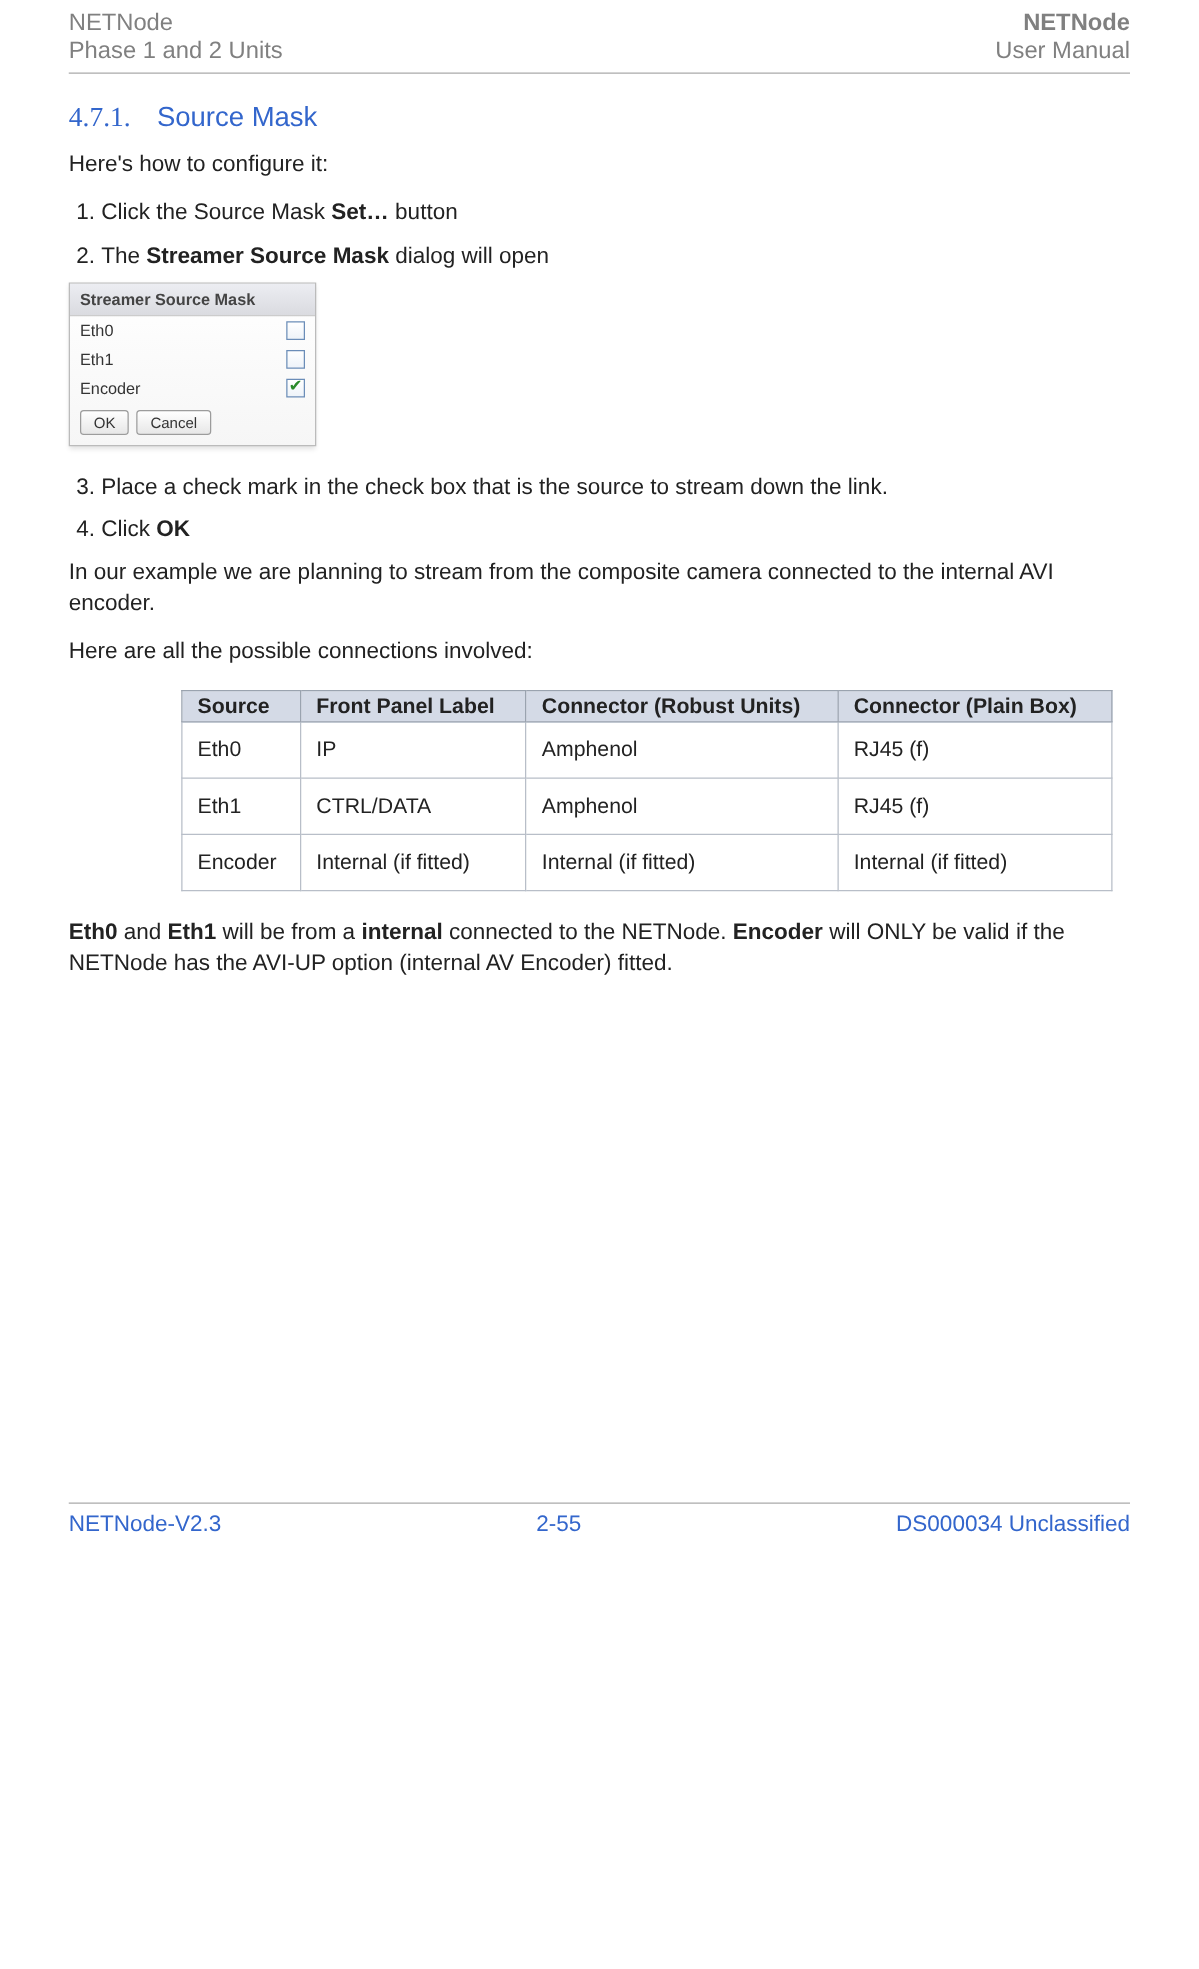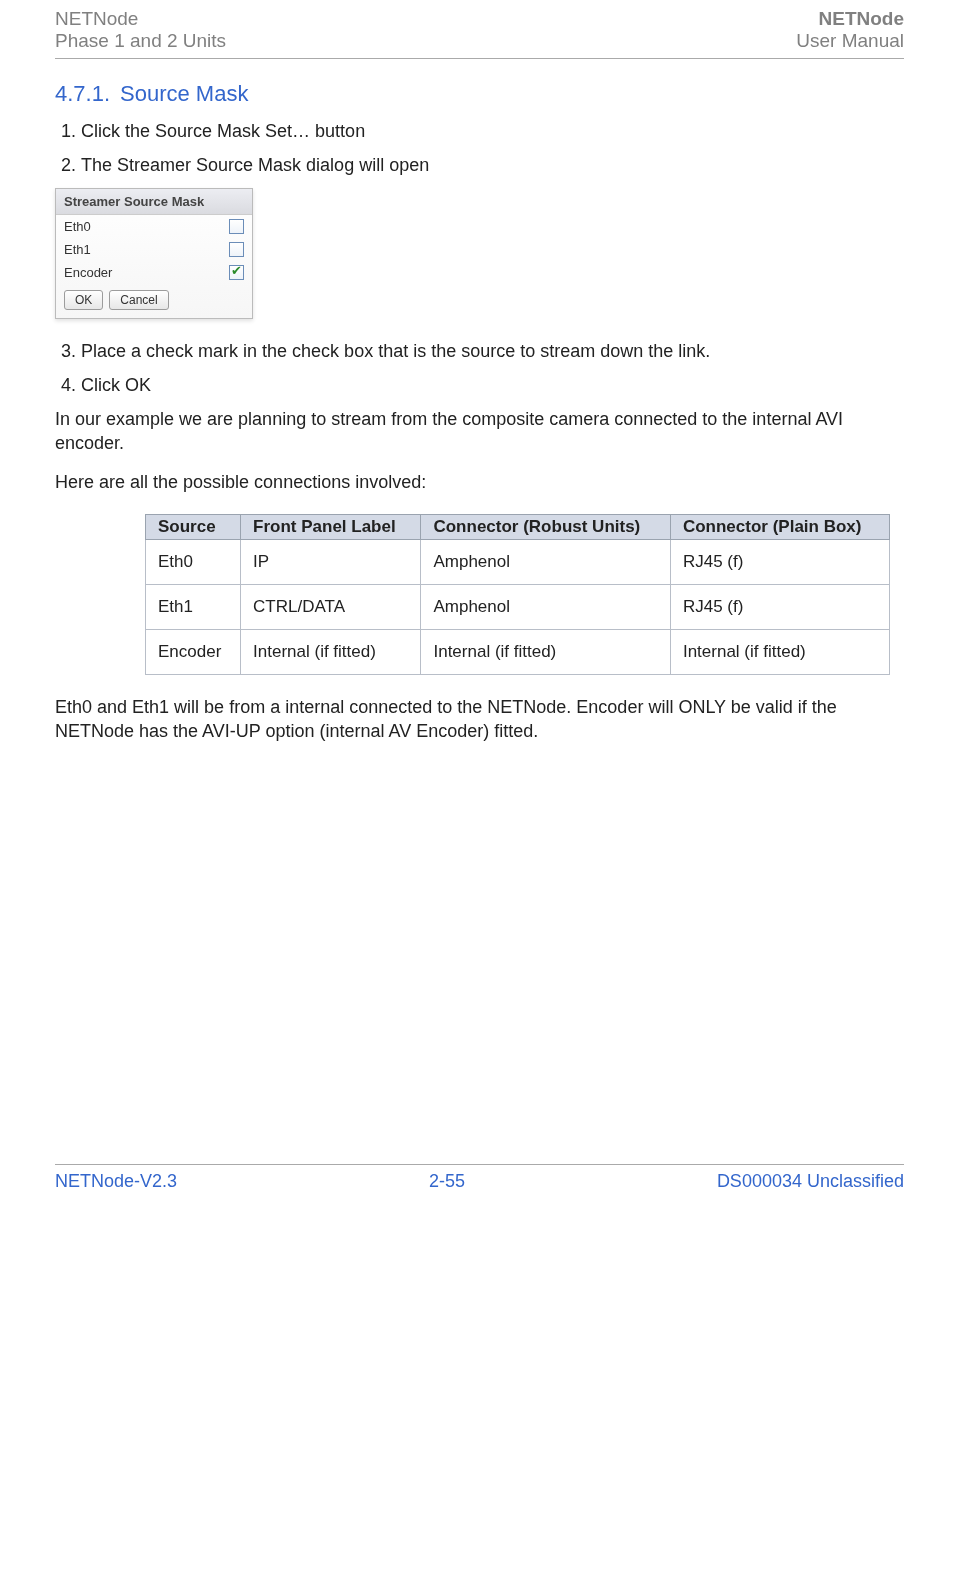--- a/index.html
+++ b/index.html
@@ -25,21 +25,21 @@
     color: #808080;
   }
   .hdr .left { text-align: left; }
   .hdr .right { text-align: right; }
   .hdr .right .line1 { font-weight: bold; }
   .section-num {
     color: #3366cc;
     font-size: 22px;
     margin-bottom: 12px;
   }
-  .section-num .num { margin-right: 10px; }
+  .section-num .num { margin-right: 21px; font-family: Liberation Serif, serif; }
   .para {
     font-size: 18px;
     line-height: 1.35;
     margin-bottom: 14px;
     color: #222;
   }
   ol {
     list-style: decimal;
     margin-left: 26px;
     font-size: 18px;
@@ -115,21 +115,21 @@
   .ftr {
     display: flex;
     justify-content: space-between;
     border-top: 1px solid #aaa;
     margin-top: 420px;
     padding-top: 6px;
     font-size: 18px;
     color: #3366cc;
   }
   .ftr .mid { color: #3366cc; }
-  b { font-weight: normal; }
+  b { font-weight: bold; }
 </style>
 </head>
 <body>
 
 <div class="page">
 
   <div class="hdr">
     <div class="left">
       <div>NETNode</div>
       <div>Phase 1 and 2 Units</div>
@@ -137,20 +137,21 @@
     <div class="right">
       <div class="line1">NETNode</div>
       <div>User Manual</div>
     </div>
   </div>
 
   <div class="section-num">
     <span class="num">4.7.1.</span><span>Source Mask</span>
   </div>
 
+  <p class="para">Here's how to configure it:</p>
 
   <ol start="1">
     <li>
       <span>Click the Source Mask </span><b>Set…</b><span> button</span>
     </li>
     <li>
       <span>The </span><b>Streamer Source Mask</b><span> dialog will open</span>
     </li>
   </ol>
 

